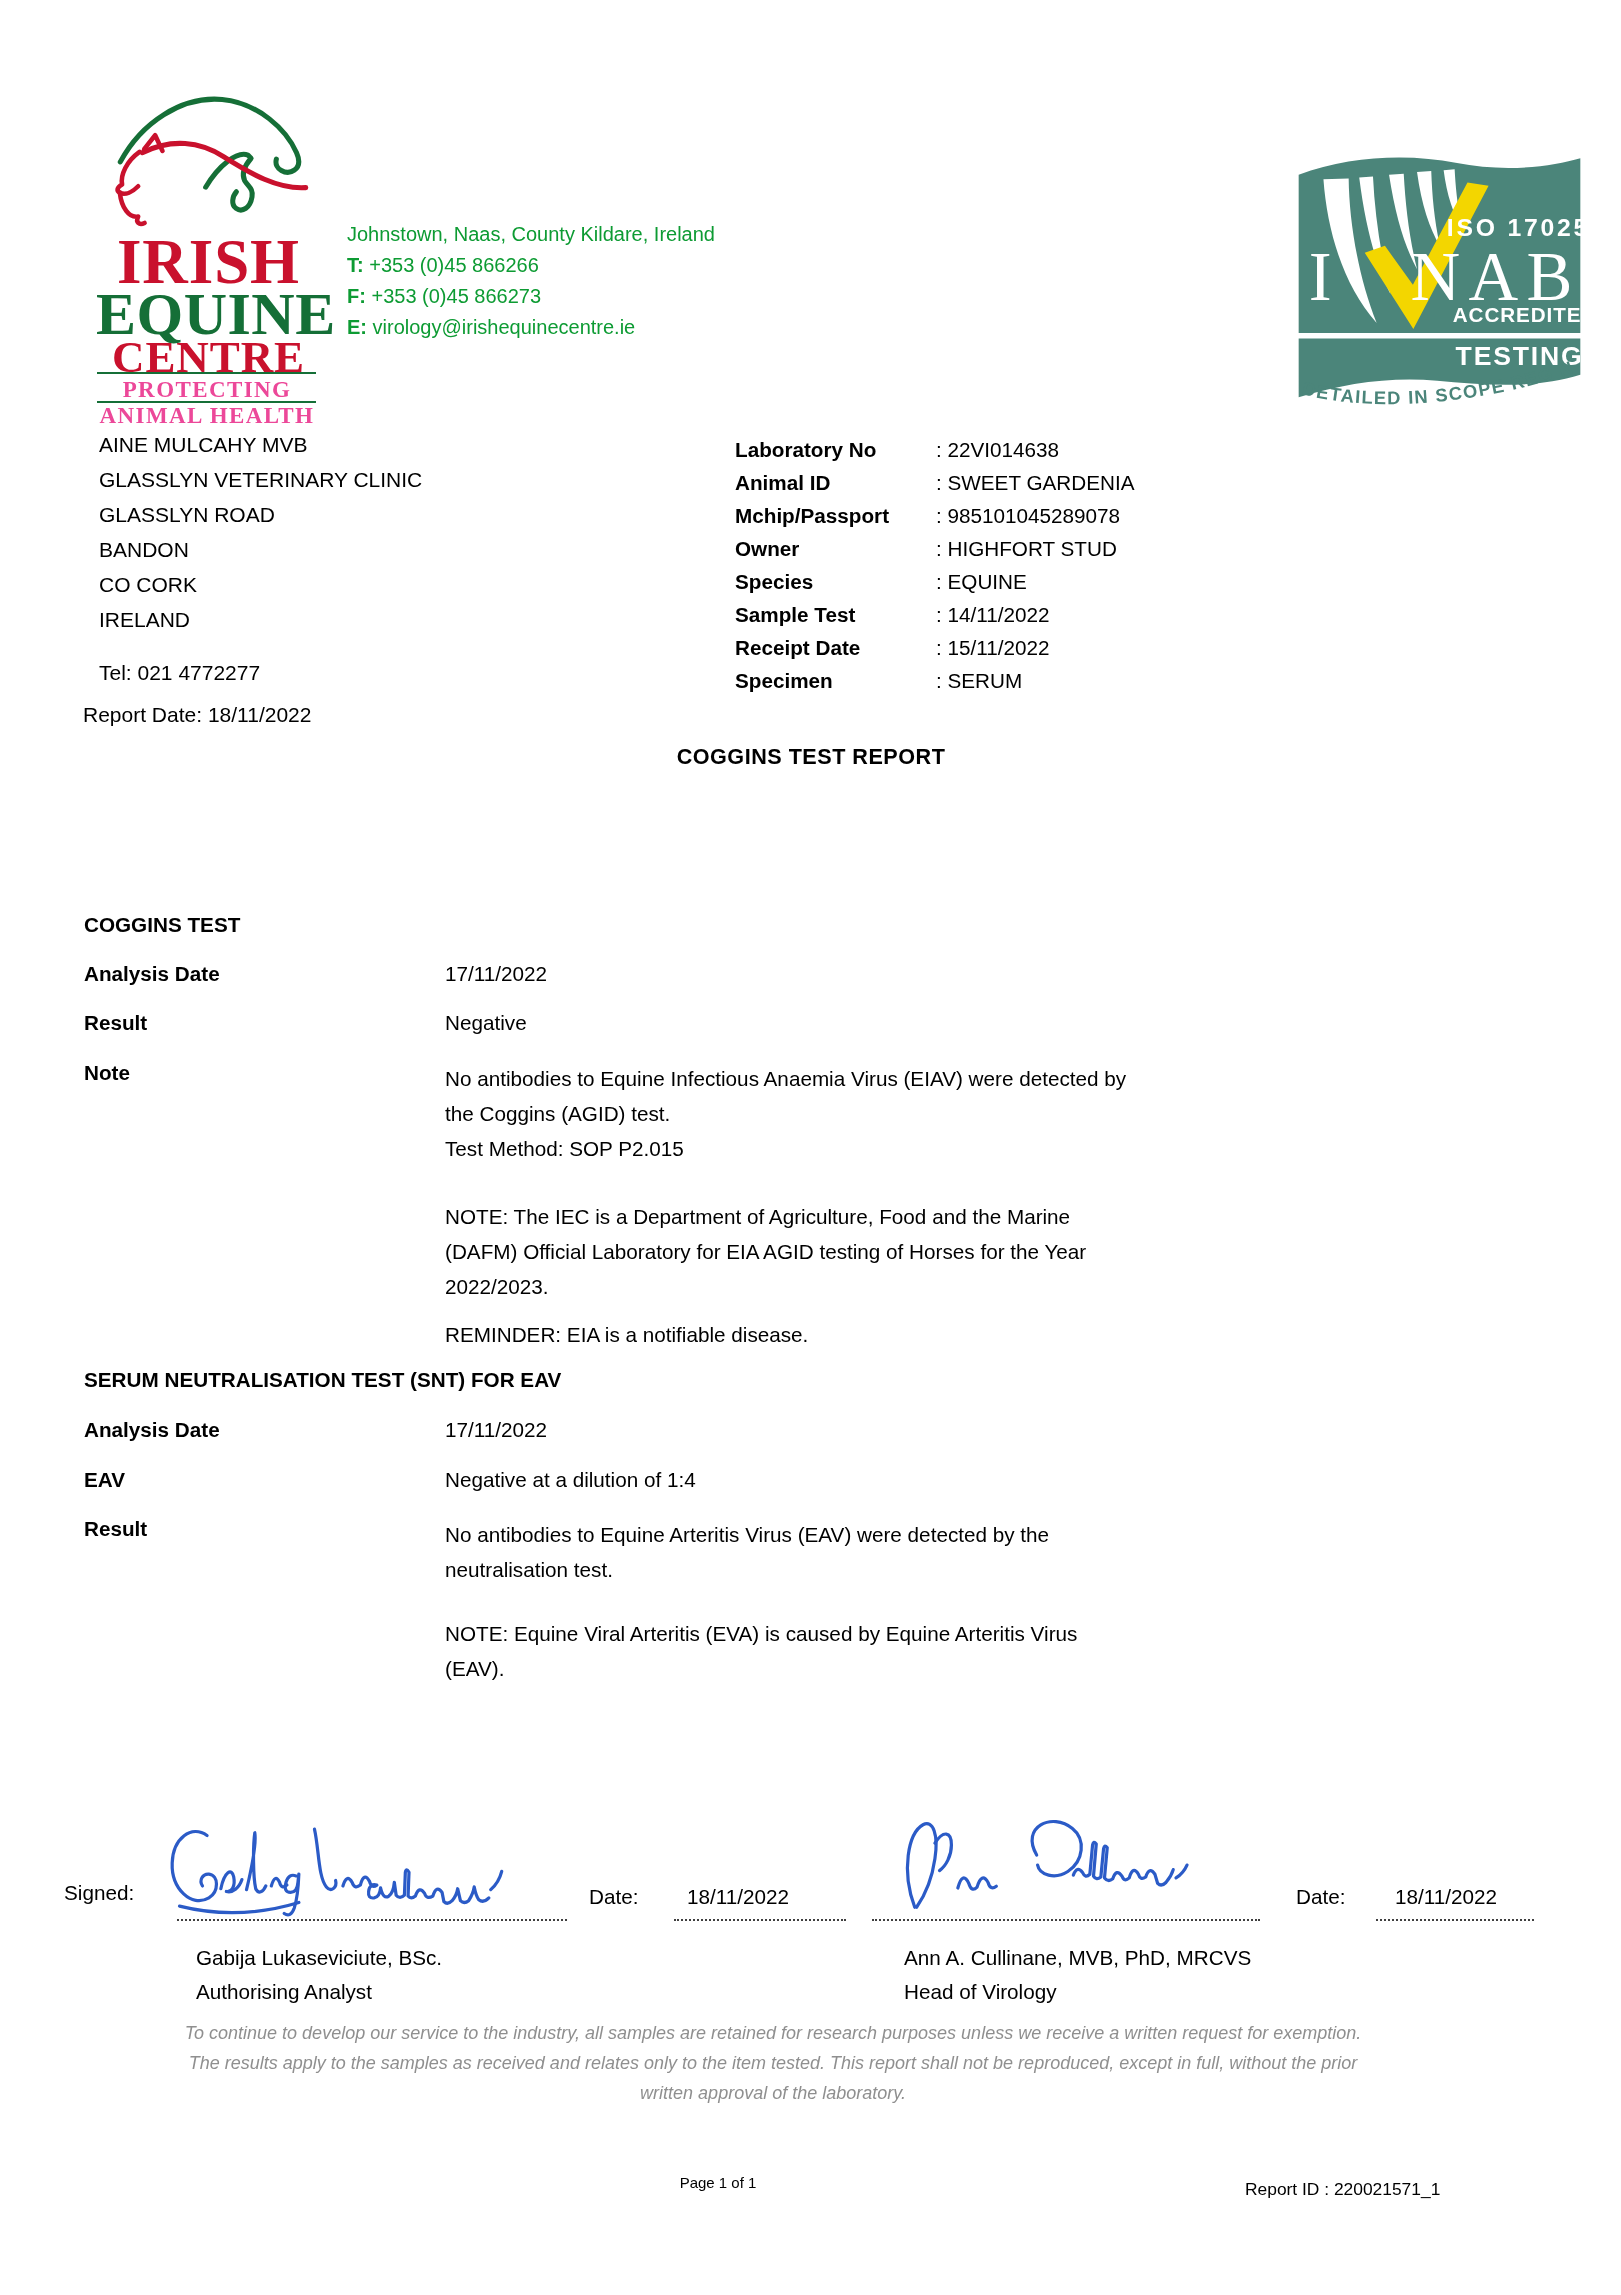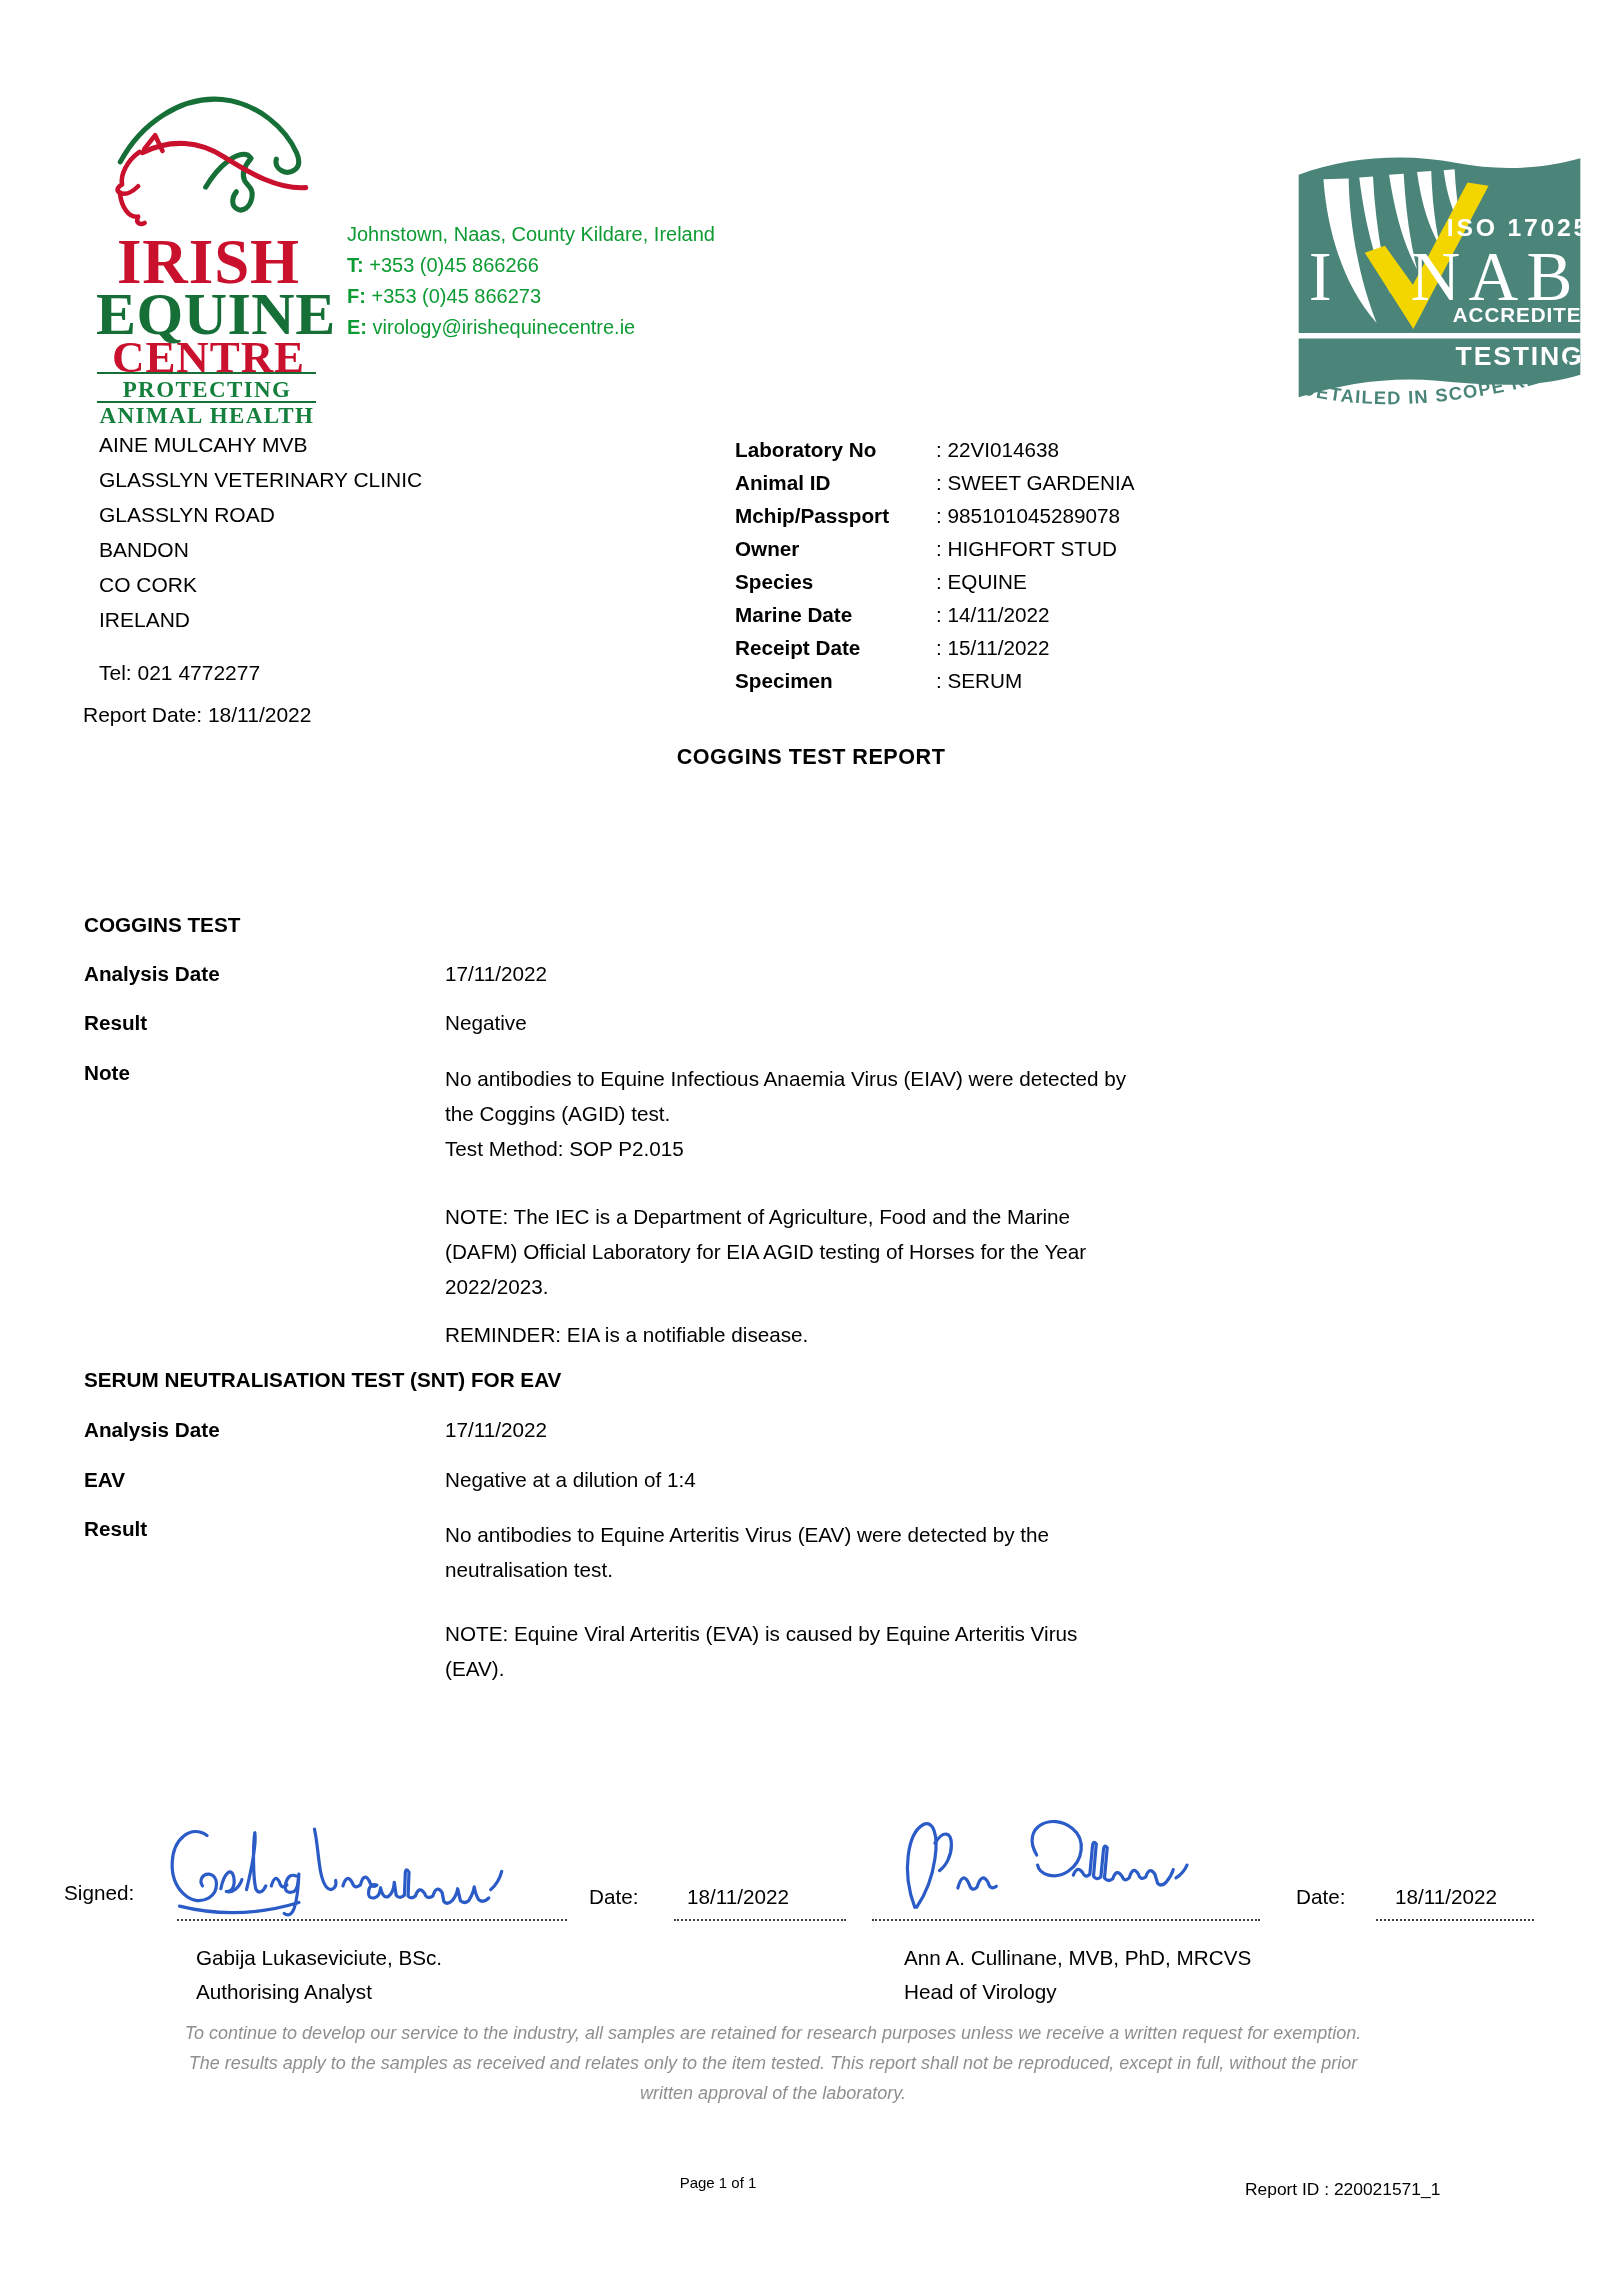--- a/index.html
+++ b/index.html
@@ -8,21 +8,21 @@
   .abs{position:absolute;}
   
   .logo-text{position:absolute;left:96px;width:225px;text-align:center;
              font-family:"Liberation Serif",serif;font-weight:bold;}
   .logo-irish{top:226px;font-size:63px;color:#c9112d;letter-spacing:0.9px;}
   .logo-equine{top:280px;font-size:60px;color:#156f37;letter-spacing:0.5px;}
   .logo-centre{top:331px;font-size:45px;color:#c9112d;letter-spacing:0.9px;}
   .logo-rule{position:absolute;left:97px;width:219px;height:1.8px;background:#156f37;}
   .logo-tag{position:absolute;left:91px;width:232px;top:377px;text-align:center;
             font-family:"Liberation Serif",serif;font-weight:bold;font-size:23px;
-            color:#15803d;letter-spacing:1.4px;}
+            color:#ec4899;letter-spacing:1.4px;}
   .contact{position:absolute;left:347px;top:219px;font-size:20px;line-height:31px;color:#0d9b33;}
   .contact b{font-weight:bold;}
   
   .recipient{position:absolute;left:99px;top:427px;font-size:21px;line-height:35px;}
   .tel{position:absolute;left:99px;top:661px;font-size:21px;}
   .report-date{position:absolute;left:83px;top:703px;font-size:21px;}
   .sample{position:absolute;left:735px;top:433px;font-size:20.7px;line-height:33px;}
   .sample .row{white-space:nowrap;}
   .sample .lbl{display:inline-block;width:201px;font-weight:bold;}
   
@@ -114,21 +114,21 @@
 IRELAND</div>
   <div class="tel">Tel: 021 4772277</div>
   <div class="report-date">Report Date: 18/11/2022</div>
 
   <div class="sample">
     <div class="row"><span class="lbl">Laboratory No</span><span>: 22VI014638</span></div>
     <div class="row"><span class="lbl">Animal ID</span><span>: SWEET GARDENIA</span></div>
     <div class="row"><span class="lbl">Mchip/Passport</span><span>: 985101045289078</span></div>
     <div class="row"><span class="lbl">Owner</span><span>: HIGHFORT STUD</span></div>
     <div class="row"><span class="lbl">Species</span><span>: EQUINE</span></div>
-    <div class="row"><span class="lbl">Marine Date</span><span>: 14/11/2022</span></div>
+    <div class="row"><span class="lbl">Sample Test</span><span>: 14/11/2022</span></div>
     <div class="row"><span class="lbl">Receipt Date</span><span>: 15/11/2022</span></div>
     <div class="row"><span class="lbl">Specimen</span><span>: SERUM</span></div>
   </div>
 
   <div class="title">COGGINS TEST REPORT</div>
 
   <div class="sec-head" style="top:913px;">COGGINS TEST</div>
   <div class="rowlbl" style="top:962px;">Analysis Date</div>
   <div class="rowval" style="top:962px;">17/11/2022</div>
   <div class="rowlbl" style="top:1011px;">Result</div>

